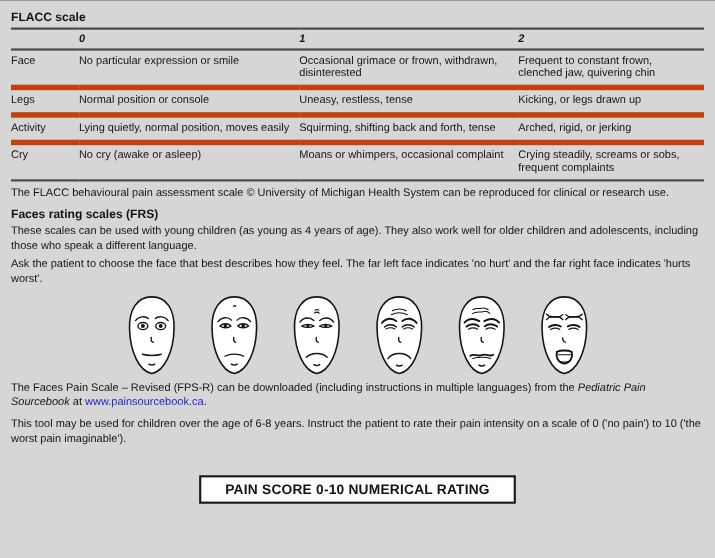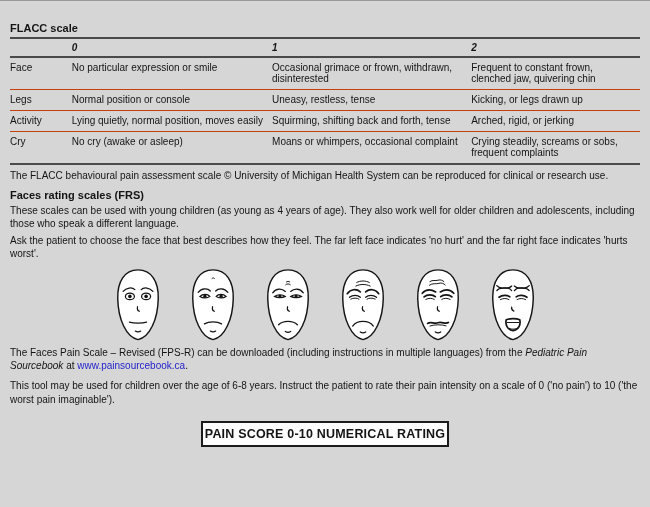--- a/index.html
+++ b/index.html
@@ -2,45 +2,45 @@
 <html><head>
 <meta charset="utf-8">
 <style>
   html,body{margin:0;padding:0;}
   body{
     width:650px;height:507px;overflow:hidden;box-sizing:border-box;
     background:#d6d6d6;color:#141414;
     font-family:"Liberation Sans",sans-serif;
     border-top:1px solid #9a9a9a;
   }
-  .page{padding:16px 10px 0;}
+  .page{padding:4px 10px 0;}
   h1,h2{font-size:11px;font-weight:bold;margin:5px 0 3px;}
   p{font-size:10px;line-height:1.32;margin:0 0 3px;}
   .intro{margin-bottom:5px;}
   table{width:100%;border-collapse:collapse;table-layout:fixed;margin:1px 0 4px;}
   th,td{font-size:10px;text-align:left;vertical-align:top;}
   thead th{
     font-style:italic;font-weight:bold;
     border-top:2px solid #4a4a4a;border-bottom:2px solid #4a4a4a;
     padding:3px 6px 3px 0;
   }
-  tbody td{border-bottom:1px solid #c2410c;padding:4px 8px 5px 0;}
+  tbody td{border-bottom:5px solid #c2410c;padding:4px 8px 5px 0;}
   tbody tr:last-child td{border-bottom:2px solid #4a4a4a;}
   .note{margin:3px 0 7px;}
   .faces-row{display:flex;justify-content:center;align-items:flex-end;gap:21px;margin:7px 0 4px;}
   svg.face{display:block;}
   svg.face path,svg.face ellipse{stroke:#141414;stroke-width:1.4;fill:none;stroke-linecap:round;}
   svg.face .outline{fill:#ffffff;stroke-width:1.6;}
   svg.face .fill{fill:#141414;stroke:none;}
   svg.face .heavy{stroke-width:1.9;}
   svg.face .thin{stroke-width:1.1;}
   .caption{margin:3px 0 7px;}
   .caption em{font-style:italic;}
   .caption a{text-decoration:none;cursor:pointer;}
-  .nrs-box{width:248px;margin:15px auto 0;}
+  .nrs-box{width:288px;margin:26px auto 0;}
   .nrs-title{
     border:2px solid #1c1c1c;background:#fdfdfd;text-align:center;
     font-weight:bold;font-size:12.5px;letter-spacing:.2px;padding:4px 0;
   }
 </style>
 </head>
 <body style="background: rgb(214, 214, 214);">
 
 <div class="page">
 

